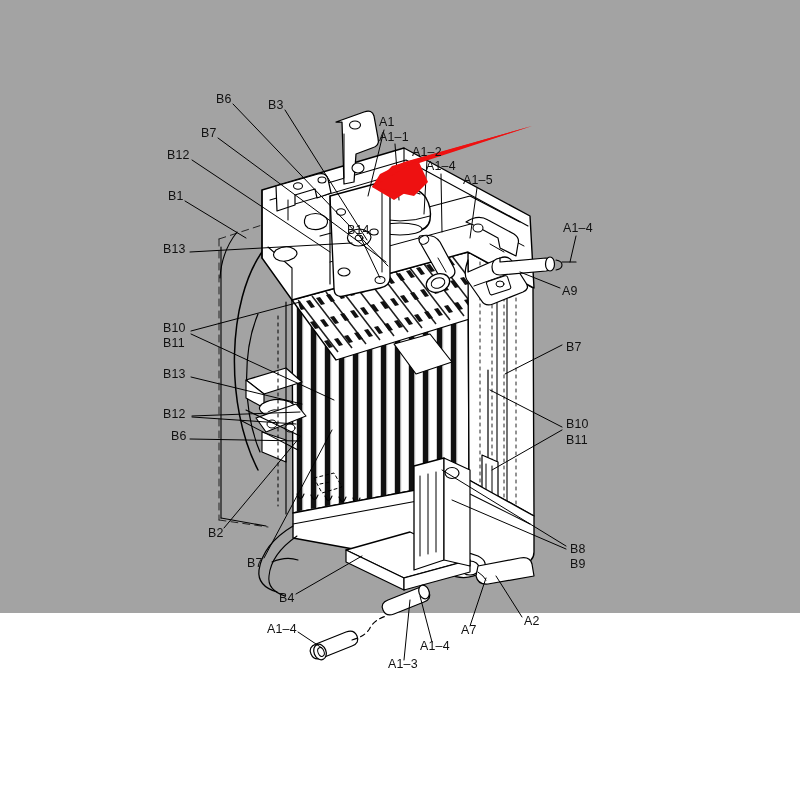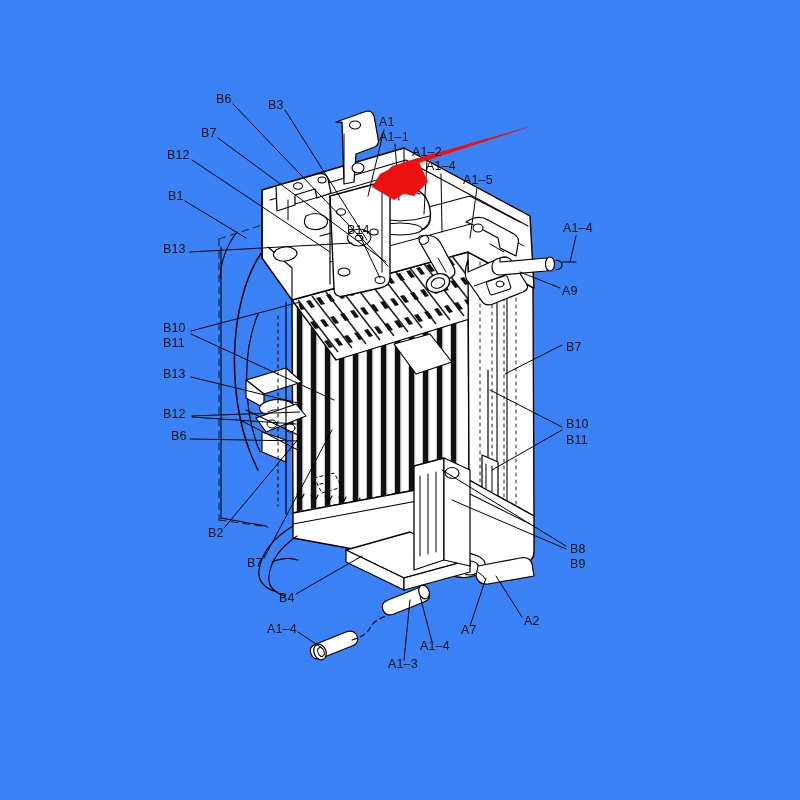--- a/index.html
+++ b/index.html
@@ -1,17 +1,17 @@
 <!DOCTYPE html>
 <html><head>
 <meta charset="utf-8">
 <style>
   html,body{margin:0;padding:0;background:#fff;}
   body{width:800px;height:800px;font-family:"Liberation Sans","DejaVu Sans",sans-serif;overflow:hidden;}
-  #stage{position:relative;width:800px;height:800px;background:#3b82f6;}
+  #stage{position:relative;width:800px;height:613px;background:#a3a3a3;}
   #stage svg{position:absolute;left:0;top:0;}
   .lbl{
     position:absolute;
     font-family:"Liberation Sans","DejaVu Sans",sans-serif;
     font-size:13.5px;
     letter-spacing:0.2px;
     color:#111111;
     white-space:nowrap;
     line-height:13px;
     transform:scaleX(0.92);

